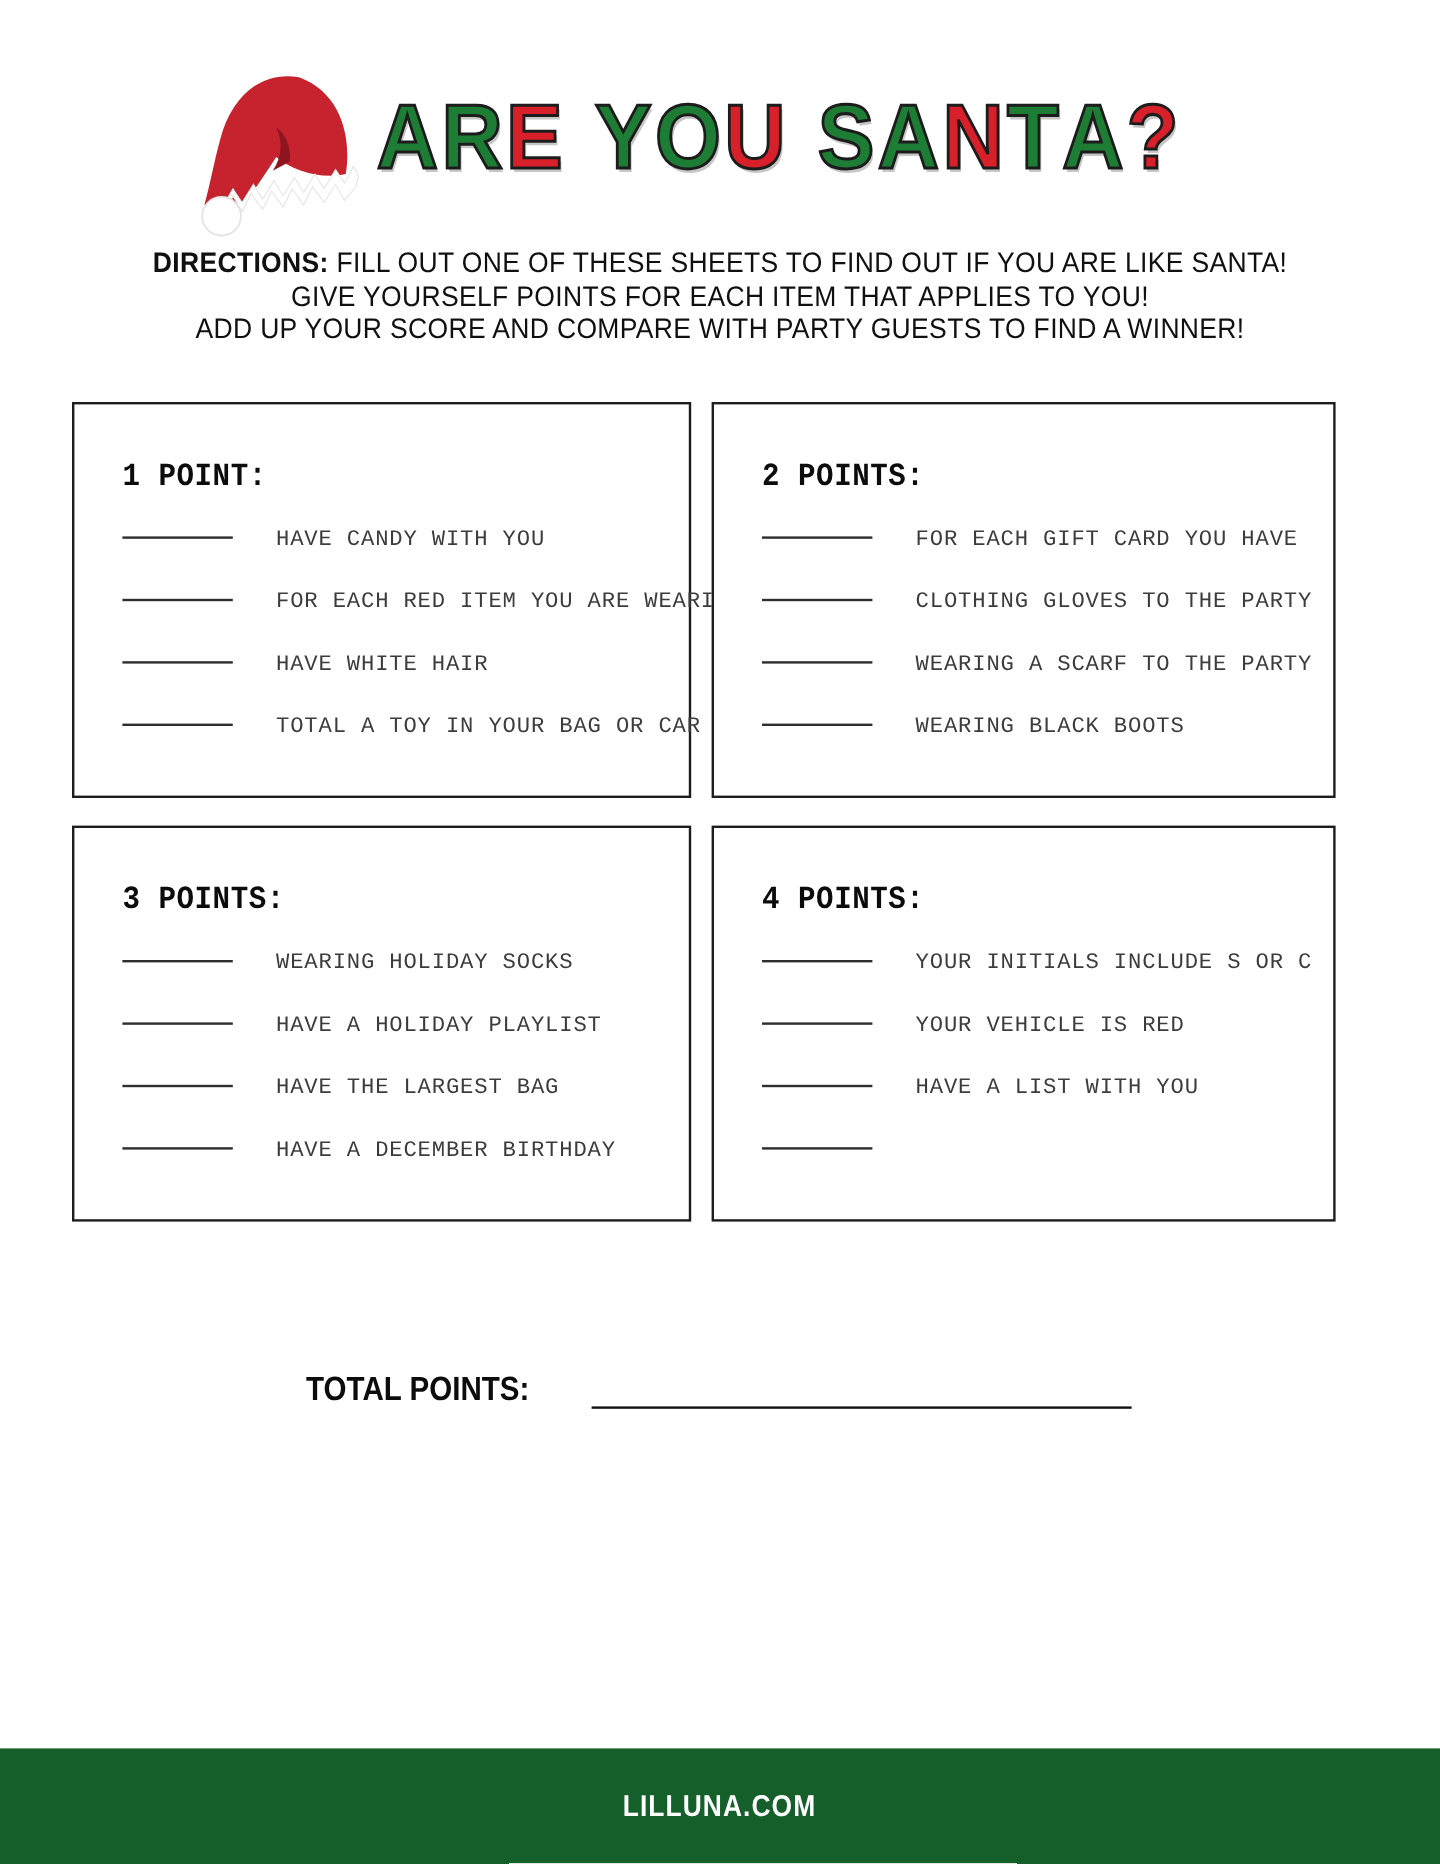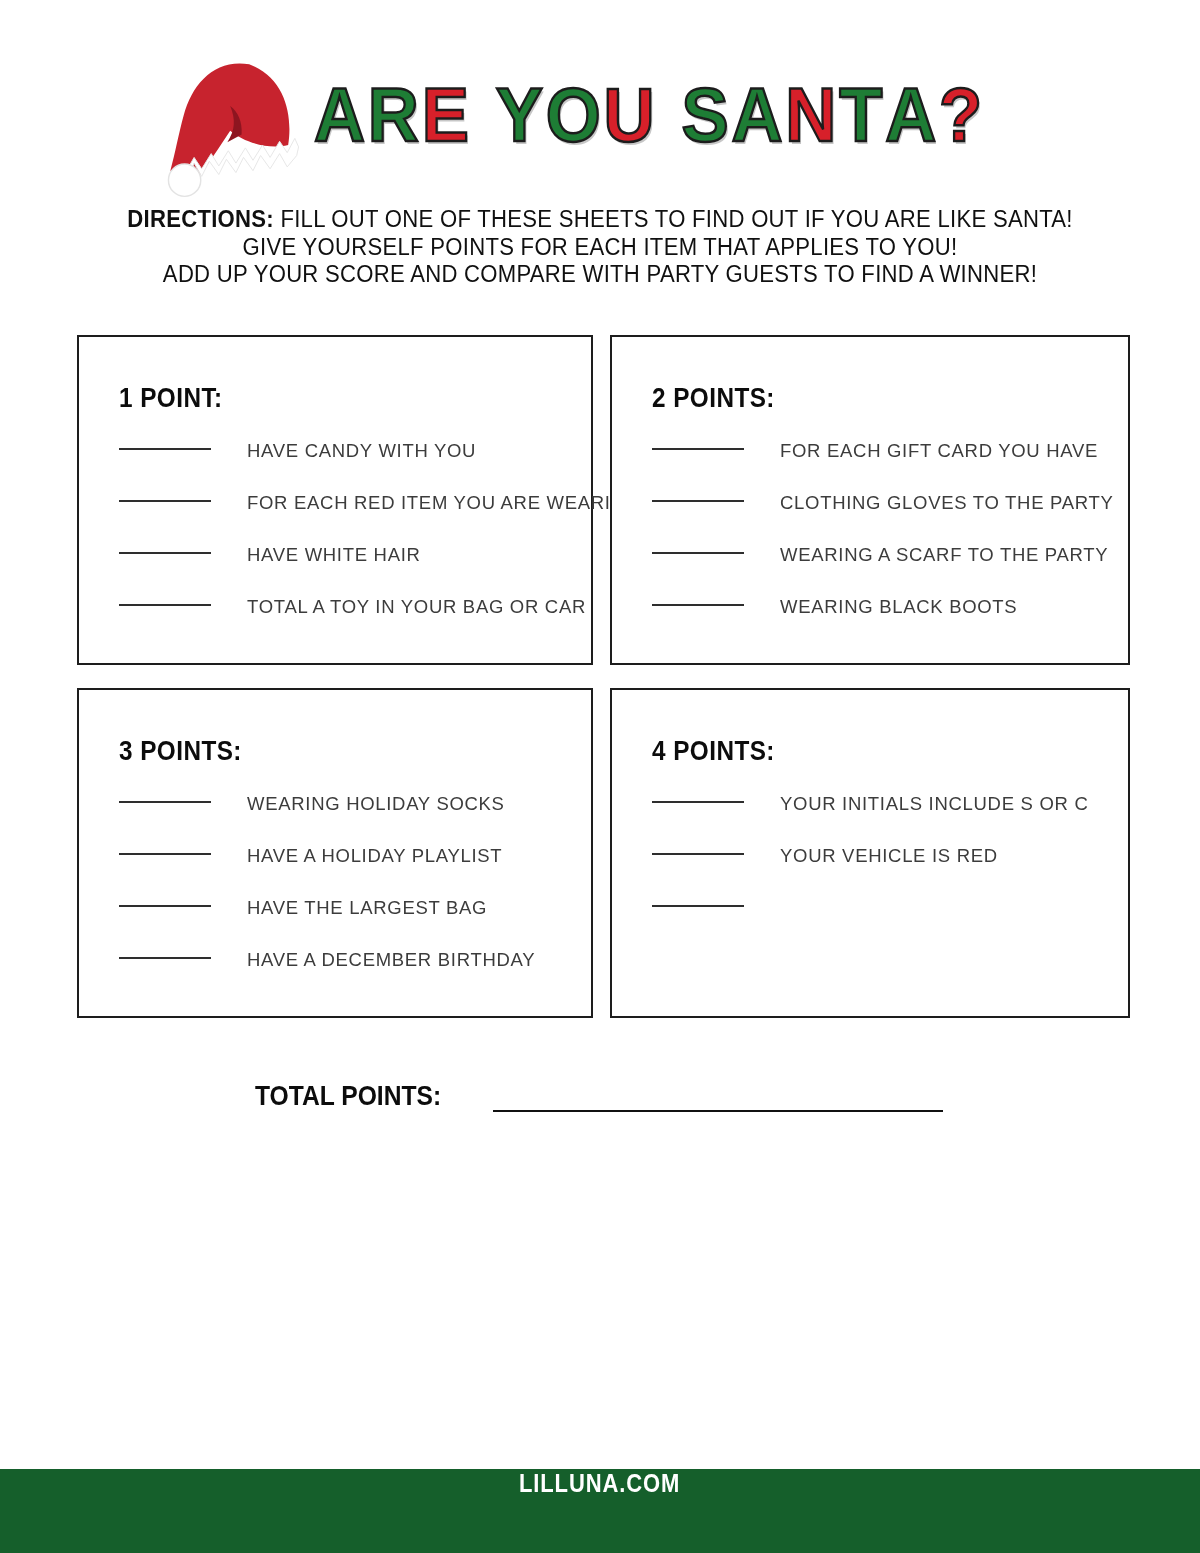--- a/index.html
+++ b/index.html
@@ -16,41 +16,41 @@
   .title-letter { -webkit-text-stroke:2.5px #1c1c1c; text-shadow:2px 3px 0 rgba(70,70,70,0.30); }
   .title-letter.space { width:26px; -webkit-text-stroke:0; text-shadow:none; }
 
   
   .directions { position:absolute; top:206px; left:0; width:1200px; text-align:center;
                 font-size:23.5px; line-height:27.5px; font-weight:500; color:#101010;
                 transform:scaleX(0.94); letter-spacing:0.3px; }
   .directions .dir-label { font-weight:800; }
 
   
-  .boxes { position:absolute; top:335px; left:77px; display:grid;
-           grid-template-columns:516px 520px; column-gap:17px; row-gap:23px; }
+  .boxes { position:absolute; top:335px; left:60px; display:grid;
+           grid-template-columns:516px 520px; column-gap:17px; row-gap:23px;font-family:Liberation Mono, monospace; }
   .points-box { height:330px; border:2px solid #1d1d1d; background:#fff; padding:46px 16px 0 40px; }
   .box-header { display:inline-block; transform:scaleX(0.9); transform-origin:left center;
                 font-size:27px; font-weight:800; color:#0c0c0c; letter-spacing:0.5px; white-space:nowrap; }
   .items { margin-top:0; }
   .item-row { display:flex; height:30px; margin-top:22px; }
   .item-row:first-child { margin-top:26px; }
   .blank-line { width:92px; height:10px; border-bottom:2px solid #2e2e2e; flex:0 0 auto; }
   .item-label { margin-left:36px; font-size:18.5px; letter-spacing:0.7px; color:#3c3c3c;
                 padding-bottom:2px; white-space:nowrap; }
 
   
-  .total-row { position:absolute; top:1078px; left:255px; display:flex; align-items:flex-end; height:34px; }
+  .total-row { position:absolute; top:1140px; left:255px; display:flex; align-items:flex-end; height:34px; }
   .total-label { display:inline-block; transform:scaleX(0.88); transform-origin:left bottom;
                  font-size:28px; font-weight:800; color:#0c0c0c; white-space:nowrap; }
   .total-line { width:450px; height:8px; border-bottom:2.5px solid #111; margin-left:26px; flex:0 0 auto; }
 
   
-  .footer-bar { position:absolute; left:0; bottom:0; width:1200px; height:84px;
-                display:flex; justify-content:center; }
+  .footer-bar { position:absolute; left:0; bottom:0; width:1200px; height:96px;
+                display:flex; align-items:center; justify-content:center; }
   .footer-text { color:#fff; font-size:25px; font-weight:600; letter-spacing:1px;
                  transform:scaleX(0.88); white-space:nowrap; }
 </style>
 </head>
 <body>
 
 <div class="page">
 
   <div class="title-row">
     <svg class="hat" viewBox="0 0 160 160" aria-hidden="true">
@@ -157,20 +157,24 @@
         <div class="item-row">
           <span class="blank-line"></span>
           <span class="item-label">YOUR INITIALS INCLUDE S OR C</span>
         </div>
         <div class="item-row">
           <span class="blank-line"></span>
           <span class="item-label">YOUR VEHICLE IS RED</span>
         </div>
         <div class="item-row">
           <span class="blank-line"></span>
+          <span class="item-label">HAVE A LIST WITH YOU</span>
+        </div>
+        <div class="item-row">
+          <span class="blank-line"></span>
         </div>
       </div>
     </div>
 
   </div>
 
   <div class="total-row">
     <span class="total-label">TOTAL POINTS:</span>
     <span class="total-line"></span>
   </div>

